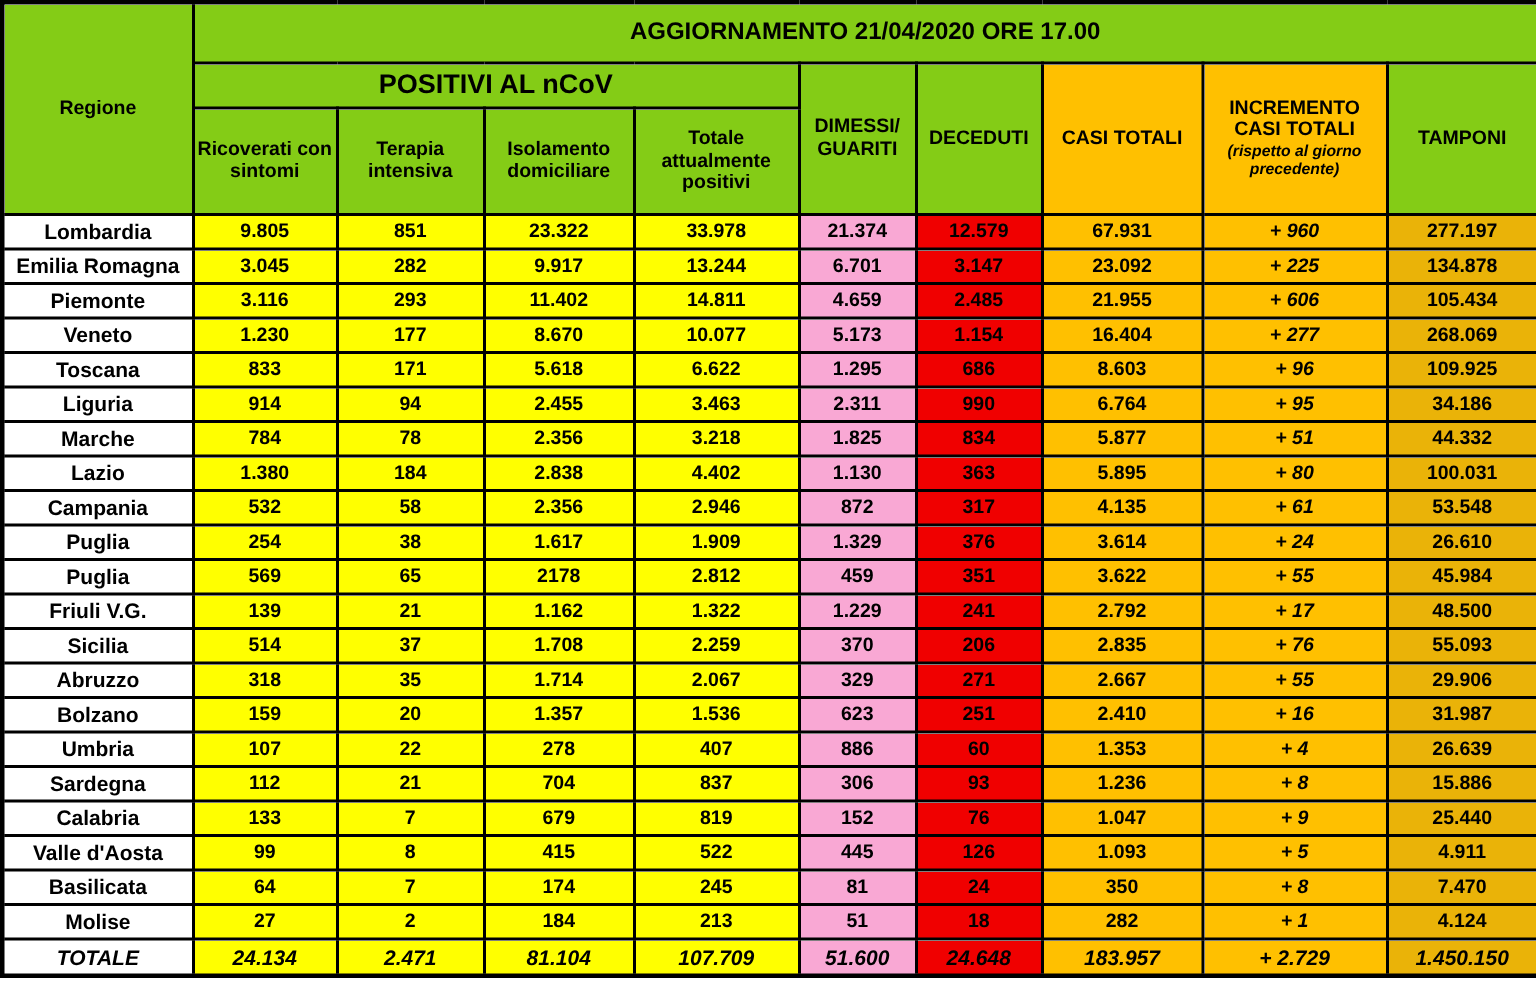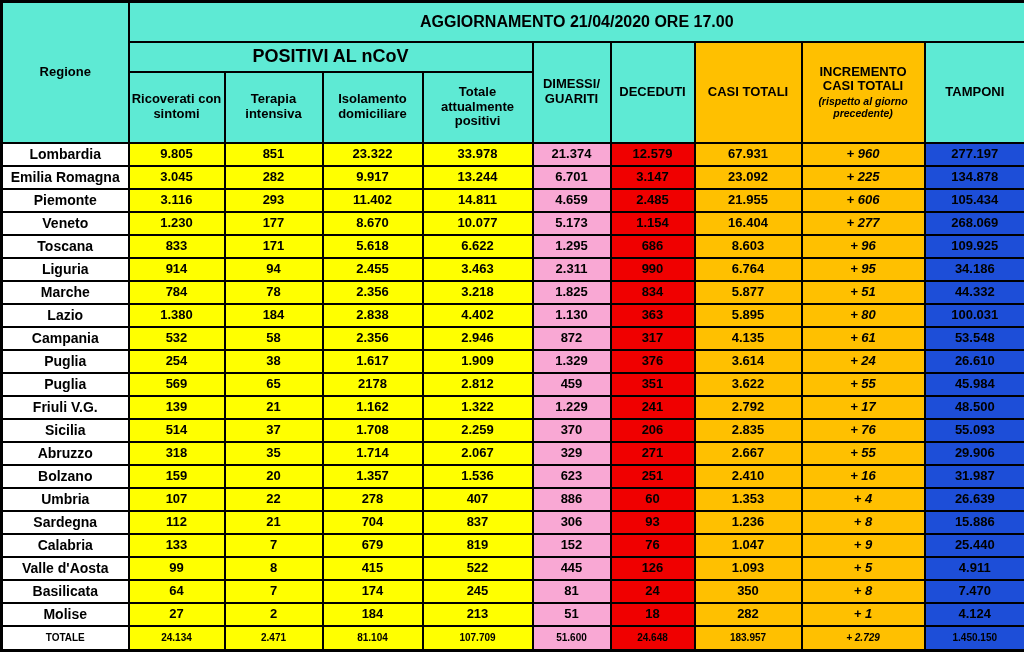--- a/index.html
+++ b/index.html
@@ -5,34 +5,34 @@
   html,body{margin:0;padding:0;background:#fff;}
   body{font-family:"Liberation Sans",sans-serif;width:1024px;}
   table{border-collapse:collapse;table-layout:fixed;width:1024px;border:3px solid #000;}
   td{border:2px solid #000;text-align:center;vertical-align:middle;padding:0 2px;overflow:hidden;
      font-weight:700;font-size:13px;color:#000;line-height:1.15;}
   .row-title{height:40px;}
   .row-group{height:30px;}
   .row-sub{height:71px;}
   tr.data{height:23px;}
   tr.total{height:25px;}
-  .hdr-gray{background:#5eead4;}
+  .hdr-gray{background:#84cc16;}
   .hdr-title{font-size:16px;}
   .hdr-group{font-size:18px;}
   .hdr-sub{font-size:13px;}
   .hdr-orange{background:#FFC000;}
   .inc-note{display:block;font-size:10.5px;font-style:italic;font-weight:700;margin-top:1px;}
   .cell-region{background:#FFFFFF;font-size:14px;}
   .cell-yellow{background:#FFFF00;}
   .cell-green{background:#f9a8d4;}
   .cell-red{background:#F00000;}
   .cell-orange{background:#FFC000;}
-  .cell-gray{background:#1d4ed8;}
+  .cell-gray{background:#eab308;}
   .cell-italic{font-style:italic;}
-  tr.total td{font-size:10px;}
+  tr.total td{font-size:14px;font-style:italic;}
 </style>
 </head>
 <body>
 
 <table>
   <colgroup>
     <col style="width:127px">
       <col style="width:96px">
       <col style="width:98px">
     <col style="width:100px">

